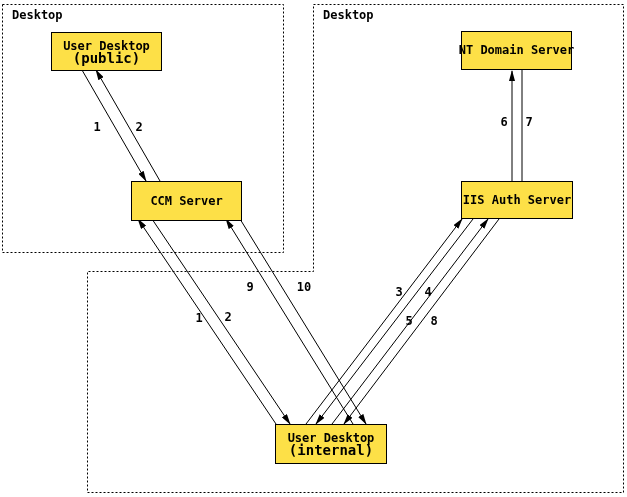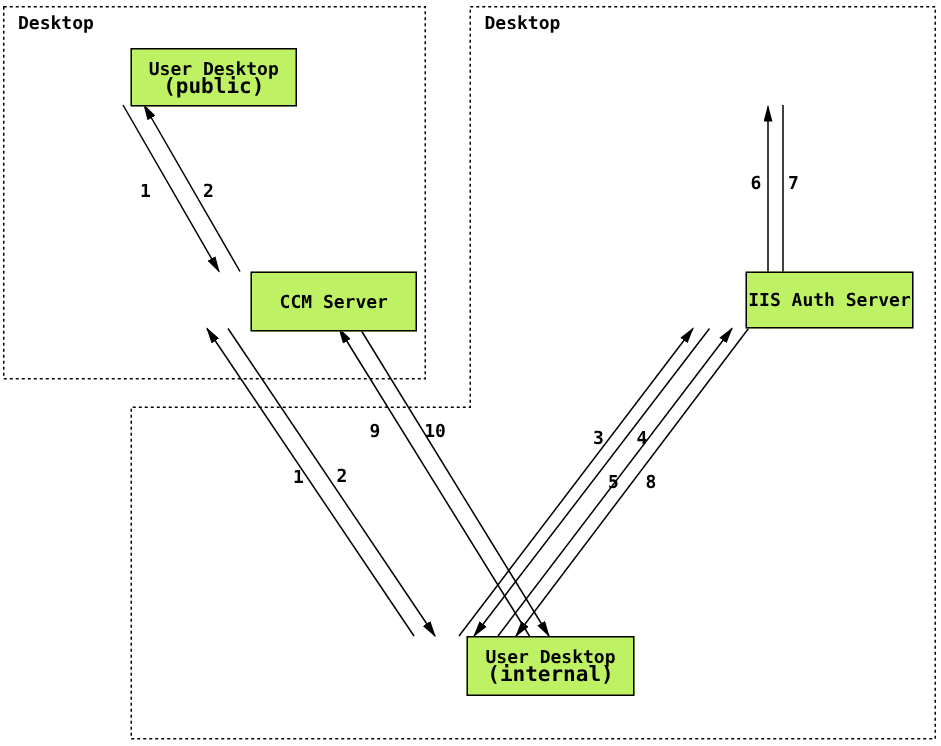--- a/index.html
+++ b/index.html
@@ -5,23 +5,23 @@
   html,body{margin:0;padding:0;background:#ffffff;}
   .stage{
     position:relative;width:627px;height:497px;background:#ffffff;overflow:hidden;
     font-family:"DejaVu Sans Mono","Liberation Mono",monospace;color:#000;
   }
   .layer{position:absolute;left:0;top:0;width:627px;height:497px;}
   .region-label{
     position:absolute;font-size:12px;font-weight:bold;letter-spacing:0px;white-space:nowrap;
   }
   .node{
-    position:absolute;border:1.5px solid #000;background:#bef264;
+    position:absolute;border:1.5px solid #000;background:#fde047;
     display:flex;flex-direction:column;align-items:center;justify-content:center;
-    text-align:center;box-sizing:border-box;margin-left:36px;
+    text-align:center;box-sizing:border-box;
   }
   .node .title{font-size:12px;font-weight:bold;line-height:13px;white-space:nowrap;}
   .node .subtitle{font-size:14px;font-weight:bold;line-height:11px;white-space:nowrap;}
   .step-label{
     position:absolute;font-size:12px;font-weight:bold;line-height:12px;
     transform:translate(-50%,-50%);white-space:nowrap;
   }
 </style>
 </head>
 <body>
@@ -60,36 +60,39 @@
 
   <div class="node" style="left:51px;top:32px;width:111px;height:39px;">
     <div class="title">User Desktop</div>
     <div class="subtitle">(public)</div>
   </div>
 
   <div class="node" style="left:131px;top:181px;width:111px;height:40px;">
     <div class="title">CCM Server</div>
   </div>
 
+  <div class="node" style="left:461px;top:31px;width:111px;height:39px;">
+    <div class="title">NT Domain Server</div>
+  </div>
 
   <div class="node" style="left:461px;top:181px;width:112px;height:38px;">
     <div class="title">IIS Auth Server</div>
   </div>
 
   <div class="node" style="left:275px;top:424px;width:112px;height:40px;">
     <div class="title">User Desktop</div>
     <div class="subtitle">(internal)</div>
   </div>
 
   <div class="step-label" style="left:97px;top:127px;">1</div>
   <div class="step-label" style="left:139px;top:127px;">2</div>
   <div class="step-label" style="left:199px;top:318px;">1</div>
   <div class="step-label" style="left:228px;top:317px;">2</div>
   <div class="step-label" style="left:250px;top:287px;">9</div>
-  <div class="step-label" style="left:290px;top:287px;">10</div>
+  <div class="step-label" style="left:304px;top:287px;">10</div>
   <div class="step-label" style="left:399px;top:292px;">3</div>
   <div class="step-label" style="left:428px;top:292px;">4</div>
   <div class="step-label" style="left:409px;top:321px;">5</div>
   <div class="step-label" style="left:434px;top:321px;">8</div>
   <div class="step-label" style="left:504px;top:122px;">6</div>
   <div class="step-label" style="left:529px;top:122px;">7</div>
 
 </div>
 
 </body></html>

